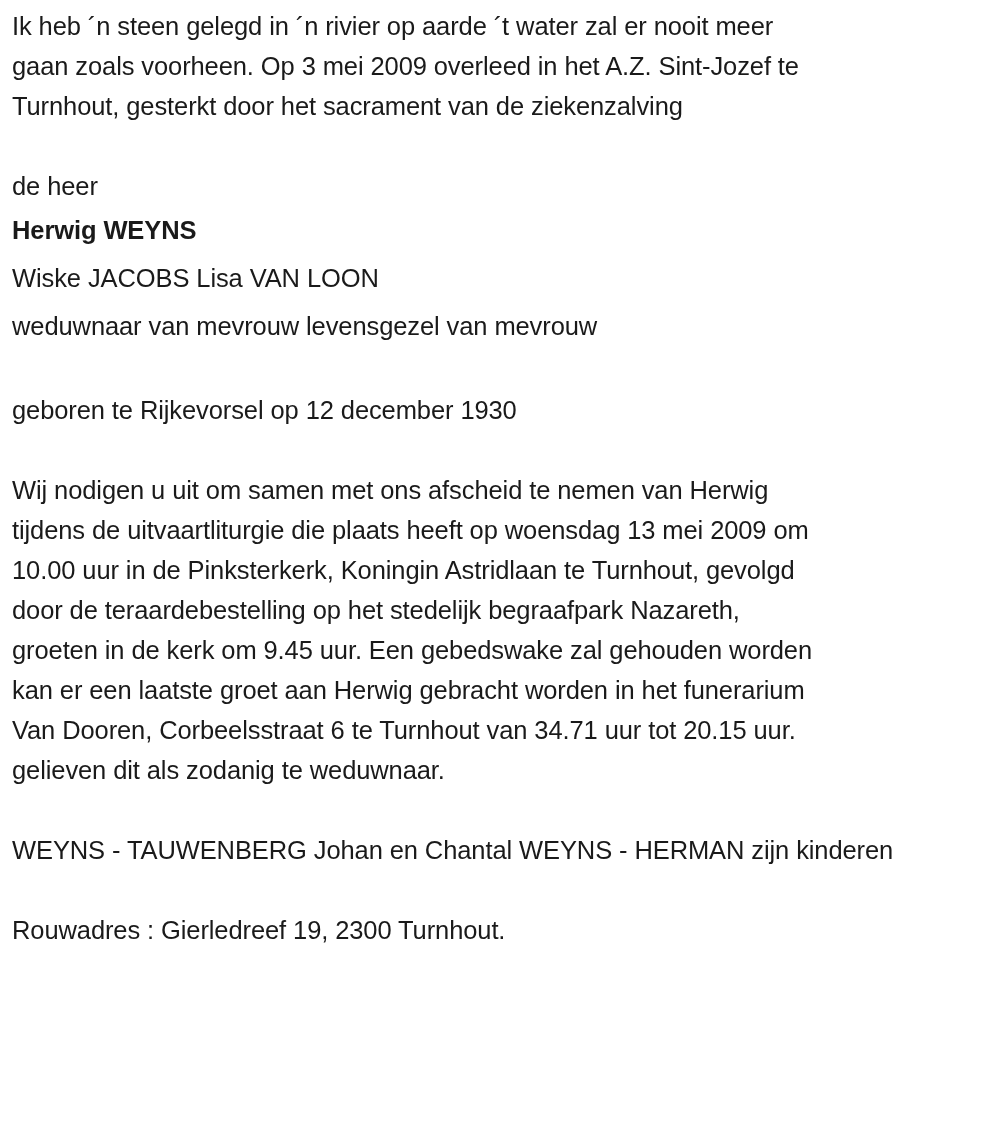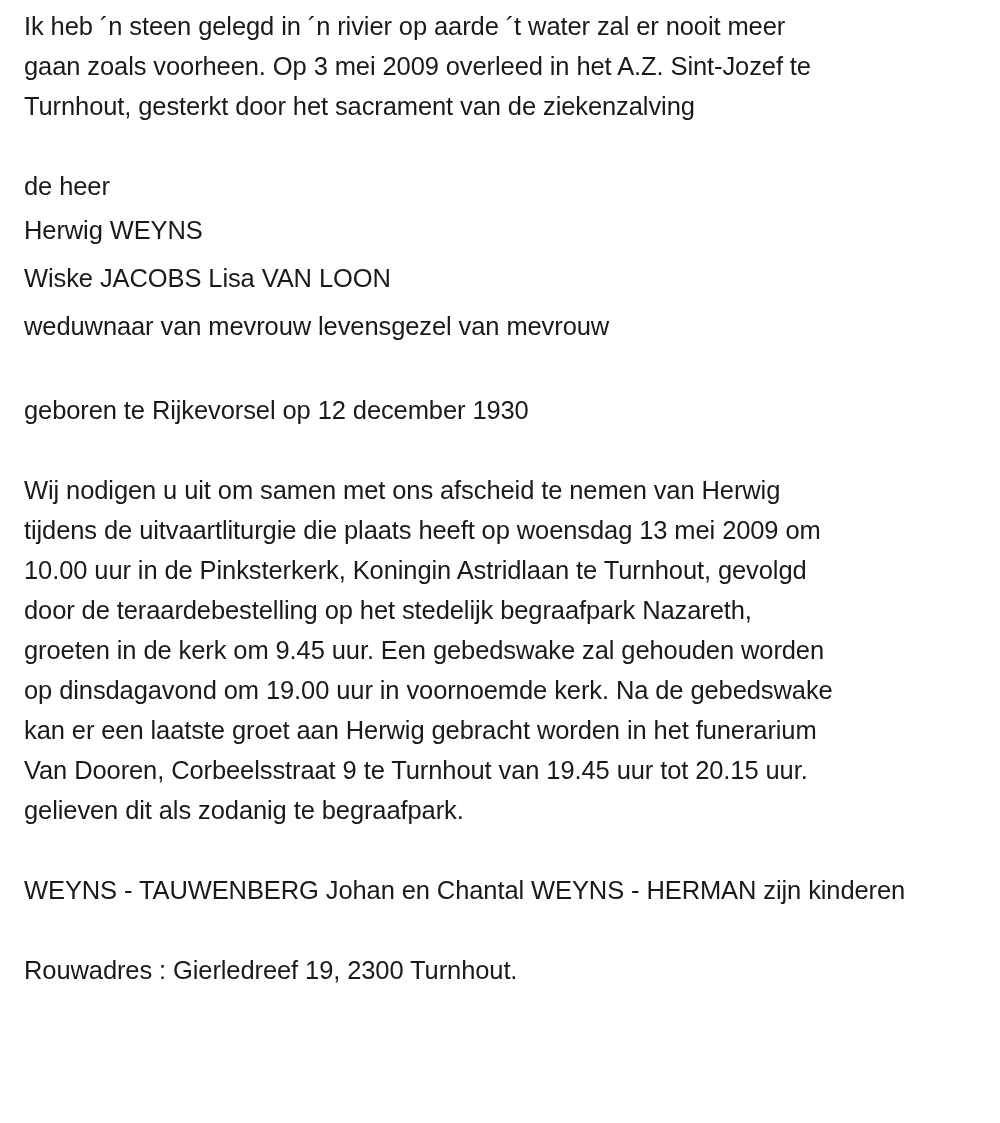--- a/index.html
+++ b/index.html
@@ -8,37 +8,37 @@
       background: #ffffff;
     }
     body {
       width: 1000px;
       height: 1123px;
       overflow: hidden;
       font-family: "Liberation Sans", sans-serif;
       color: #1a1a1a;
     }
     .page {
-      padding: 6px 12px 0 24px;
+      padding: 6px 12px 0 12px;
       font-size: 25.5px;
       line-height: 40px;
       letter-spacing: -0.1px;
     }
     .para {
       margin: 0;
     }
     .gap {
       height: 40px;
     }
     .line {
       display: block;
       white-space: nowrap;
     }
     .name {
-      font-weight: normal;
+      font-weight: bold;
     }
     .spaced {
       line-height: 48px;
     }
   </style>
 </head>
 <body>
 
 <div class="page">
 
@@ -67,24 +67,23 @@
   </p>
 
   <div class="gap"></div>
 
   <p class="para">
     <span class="line">Wij nodigen u uit om samen met ons afscheid te nemen van Herwig</span>
     <span class="line">tijdens de uitvaartliturgie die plaats heeft op woensdag 13 mei 2009 om</span>
     <span class="line">10.00 uur in de Pinksterkerk, Koningin Astridlaan te Turnhout, gevolgd</span>
     <span class="line">door de teraardebestelling op het stedelijk begraafpark Nazareth,</span>
     <span class="line">groeten in de kerk om 9.45 uur. Een gebedswake zal gehouden worden</span>
-    <span class="line">op dinsdagavond om 19.00 uur in voornoemde kerk. Na de gebedswake</span>
     <span class="line">kan er een laatste groet aan Herwig gebracht worden in het funerarium</span>
-    <span class="line">Van Dooren, Corbeelsstraat 9 te Turnhout van 19.45 uur tot 20.15 uur.</span>
-    <span class="line">gelieven dit als zodanig te begraafpark.</span>
+    <span class="line">Van Dooren, Corbeelsstraat 6 te Turnhout van 34.71 uur tot 20.15 uur.</span>
+    <span class="line">gelieven dit als zodanig te weduwnaar.</span>
   </p>
 
   <div class="gap"></div>
 
   <p class="para">
     <span class="line">WEYNS - TAUWENBERG Johan en Chantal WEYNS - HERMAN zijn kinderen</span>
   </p>
 
   <div class="gap"></div>
 

